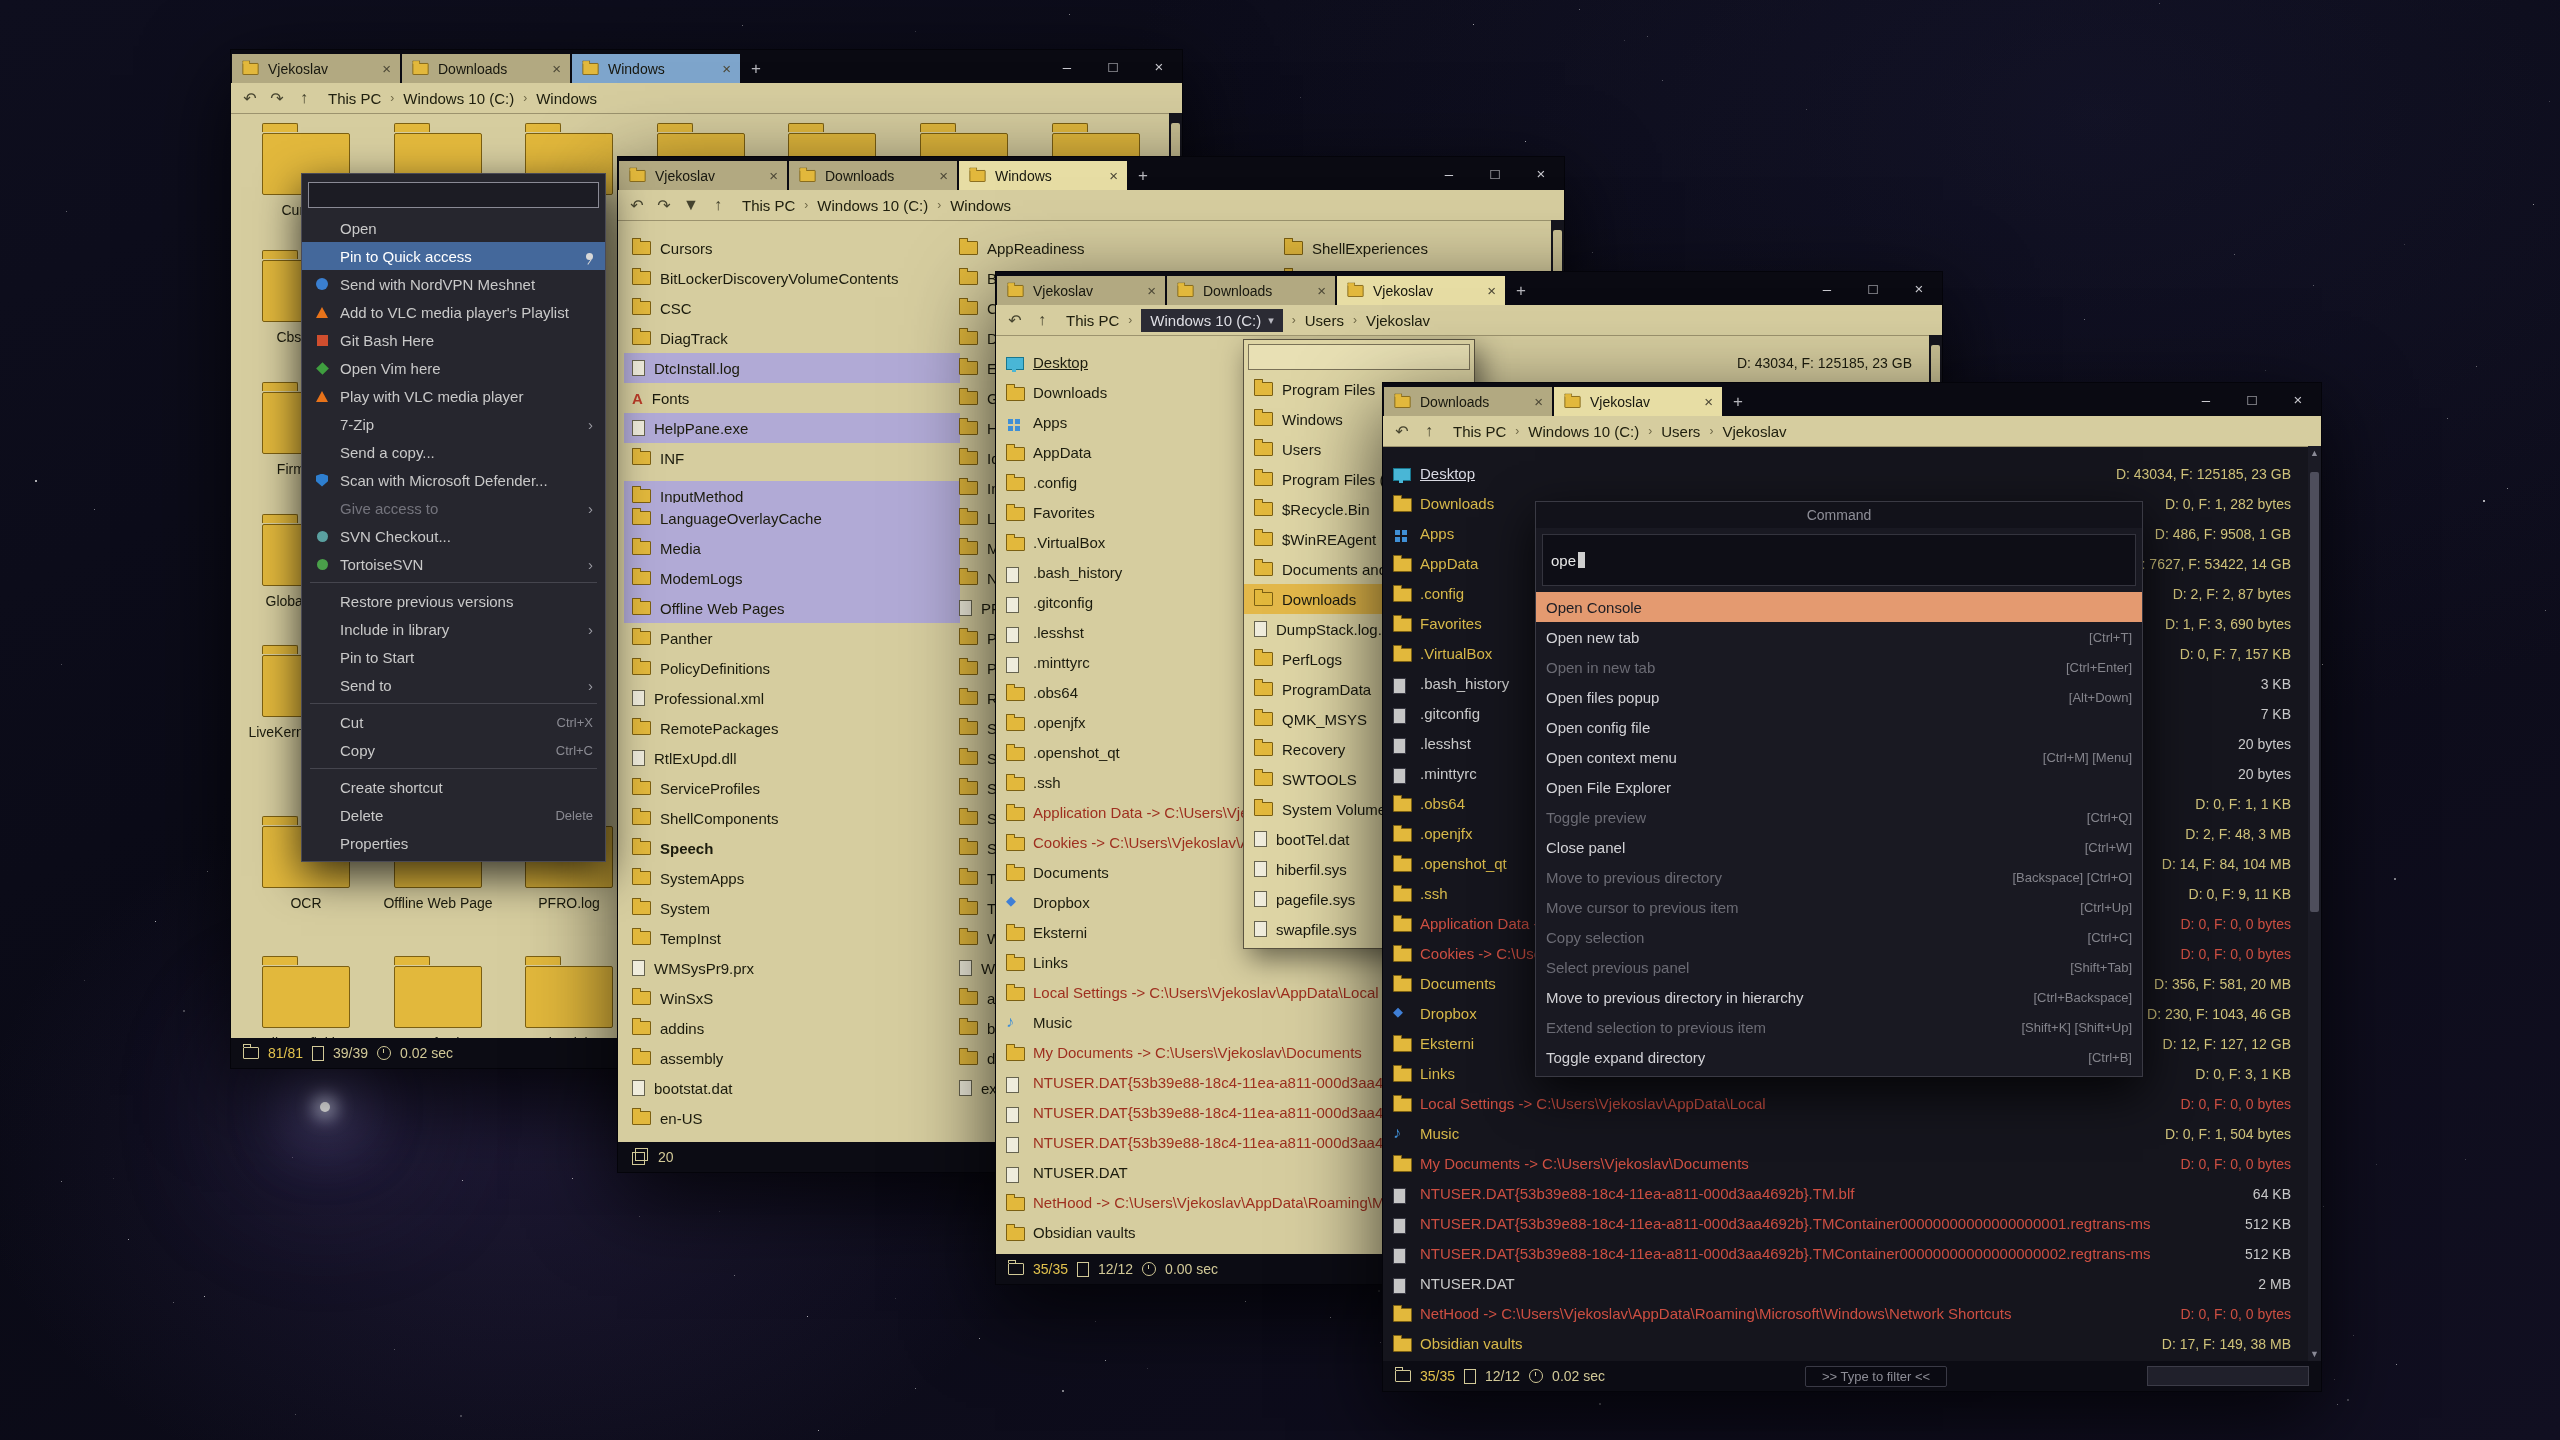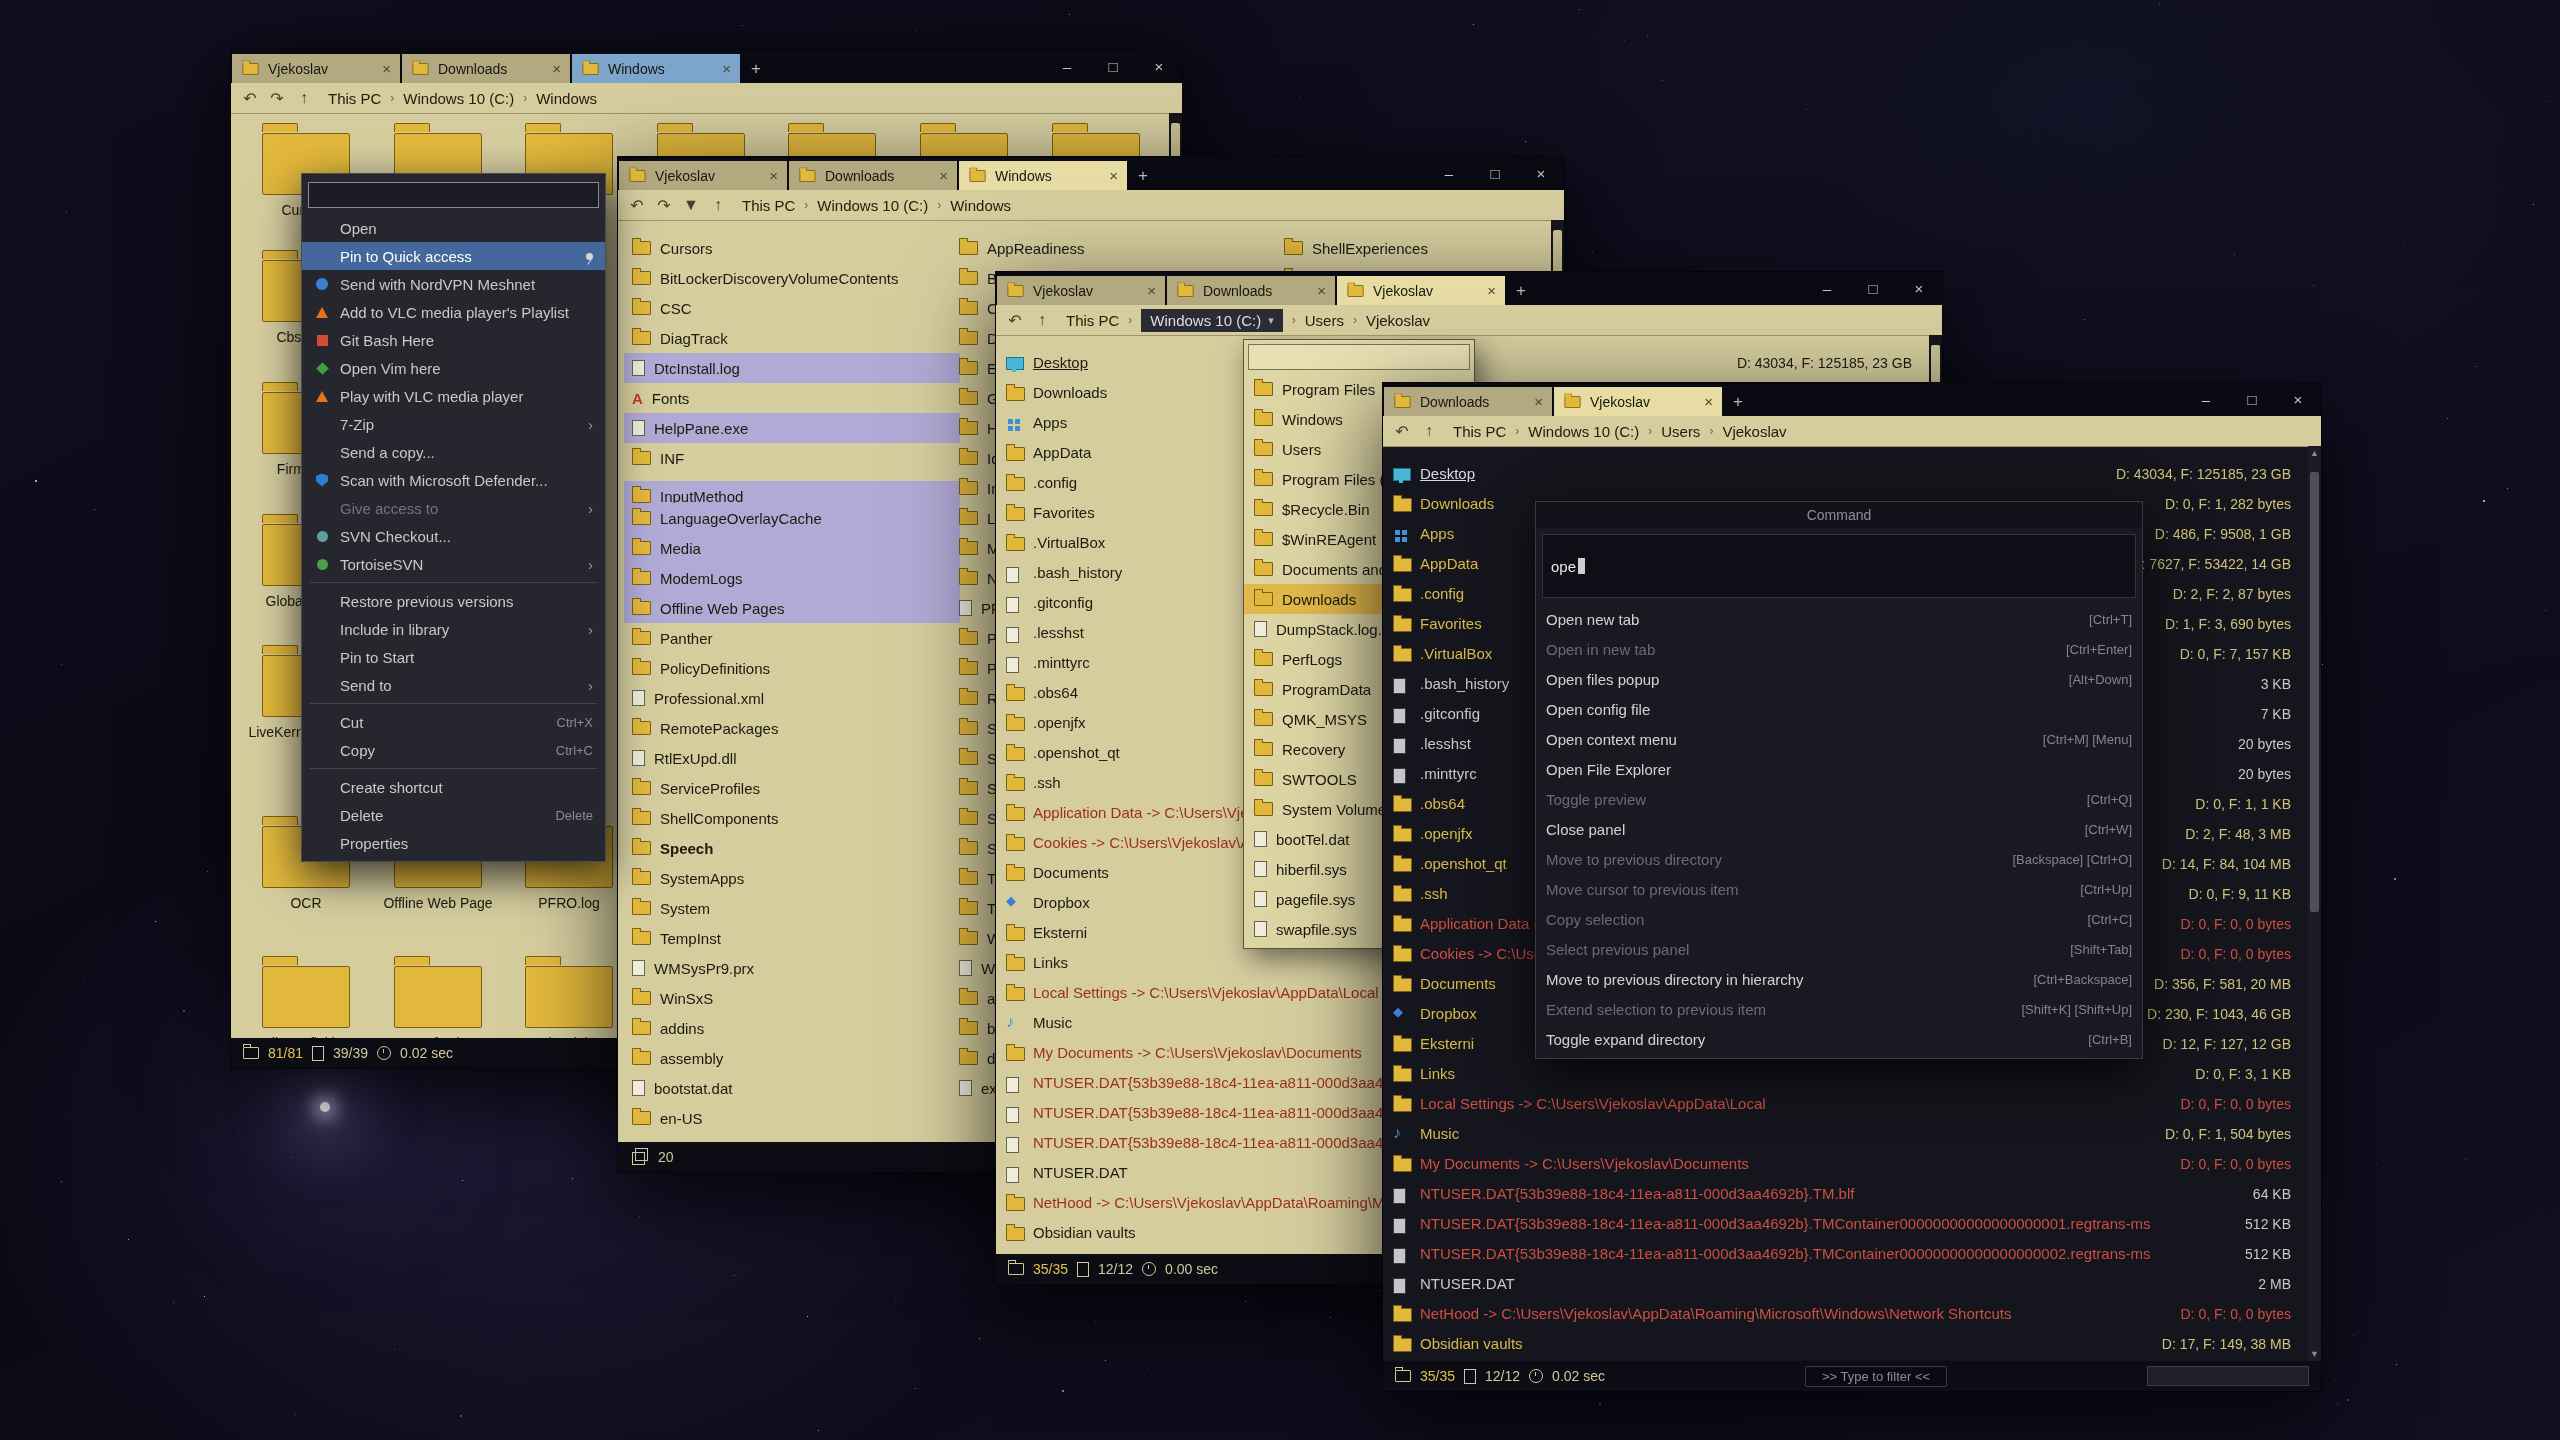--- a/index.html
+++ b/index.html
@@ -144,21 +144,21 @@
   .mi-svn{width:11px;height:11px;border-radius:50%;background:#5aa0a0;}
   .mi-tortoise{width:11px;height:11px;border-radius:50%;background:#4aa04a;}
   .pin{width:7px;height:7px;border-radius:50%;background:#d8d8d8;position:relative;margin-left:6px;flex:none;}
   .pin::after{content:"";position:absolute;left:3px;top:6px;width:1px;height:6px;background:#d8d8d8;transform:rotate(35deg);}
 
   
   .palette{position:absolute;left:152px;top:54px;width:606px;background:#191922;border:1px solid #3a3a44;
     box-shadow:0 16px 46px rgba(0,0,0,.78);z-index:20;padding-bottom:4px;}
   .pal-title{height:26px;line-height:26px;text-align:center;color:#8f8f98;font-size:14px;background:#12121a;}
   .pal-input{margin:6px;height:30px;background:#0e0e16;border:1px solid #34343e;color:#e8e8e8;font-size:15px;
-    display:flex;align-items:center;padding:16px 8px;}
+    display:flex;align-items:center;padding:10px 8px;}
   .caret{display:inline-block;width:7px;height:16px;background:#cfcfcf;margin-left:2px;}
   .pal-item{height:30px;display:flex;align-items:center;padding:0 10px;font-size:15px;color:#d2d2d6;}
   .pal-item .sc{margin-left:auto;color:#84848c;font-size:13px;white-space:nowrap;}
   .pal-item.sel{background:#e49a70;color:#1d1d24;}
   .pal-item.dim{color:#6b6b74;}
   .pal-lbl{white-space:nowrap;overflow:hidden;}
 </style>
 </head>
 <body>
 
@@ -1249,20 +1249,23 @@
             <span class="u-size t-folder">D: 17, F: 149, 38 MB</span>
           </div>
         </div>
       <div class="palette" id="palette">
         <div class="pal-title">Command</div>
         <div class="pal-input">
           <span>ope</span>
           <span class="caret"></span>
         </div>
         <div class="pal-list">
+            <div class="pal-item sel">
+              <span class="pal-lbl">Open Console</span>
+            </div>
             <div class="pal-item">
               <span class="pal-lbl">Open new tab</span>
               <span class="sc">[Ctrl+T]</span>
             </div>
             <div class="pal-item dim">
               <span class="pal-lbl">Open in new tab</span>
               <span class="sc">[Ctrl+Enter]</span>
             </div>
             <div class="pal-item">
               <span class="pal-lbl">Open files popup</span>

